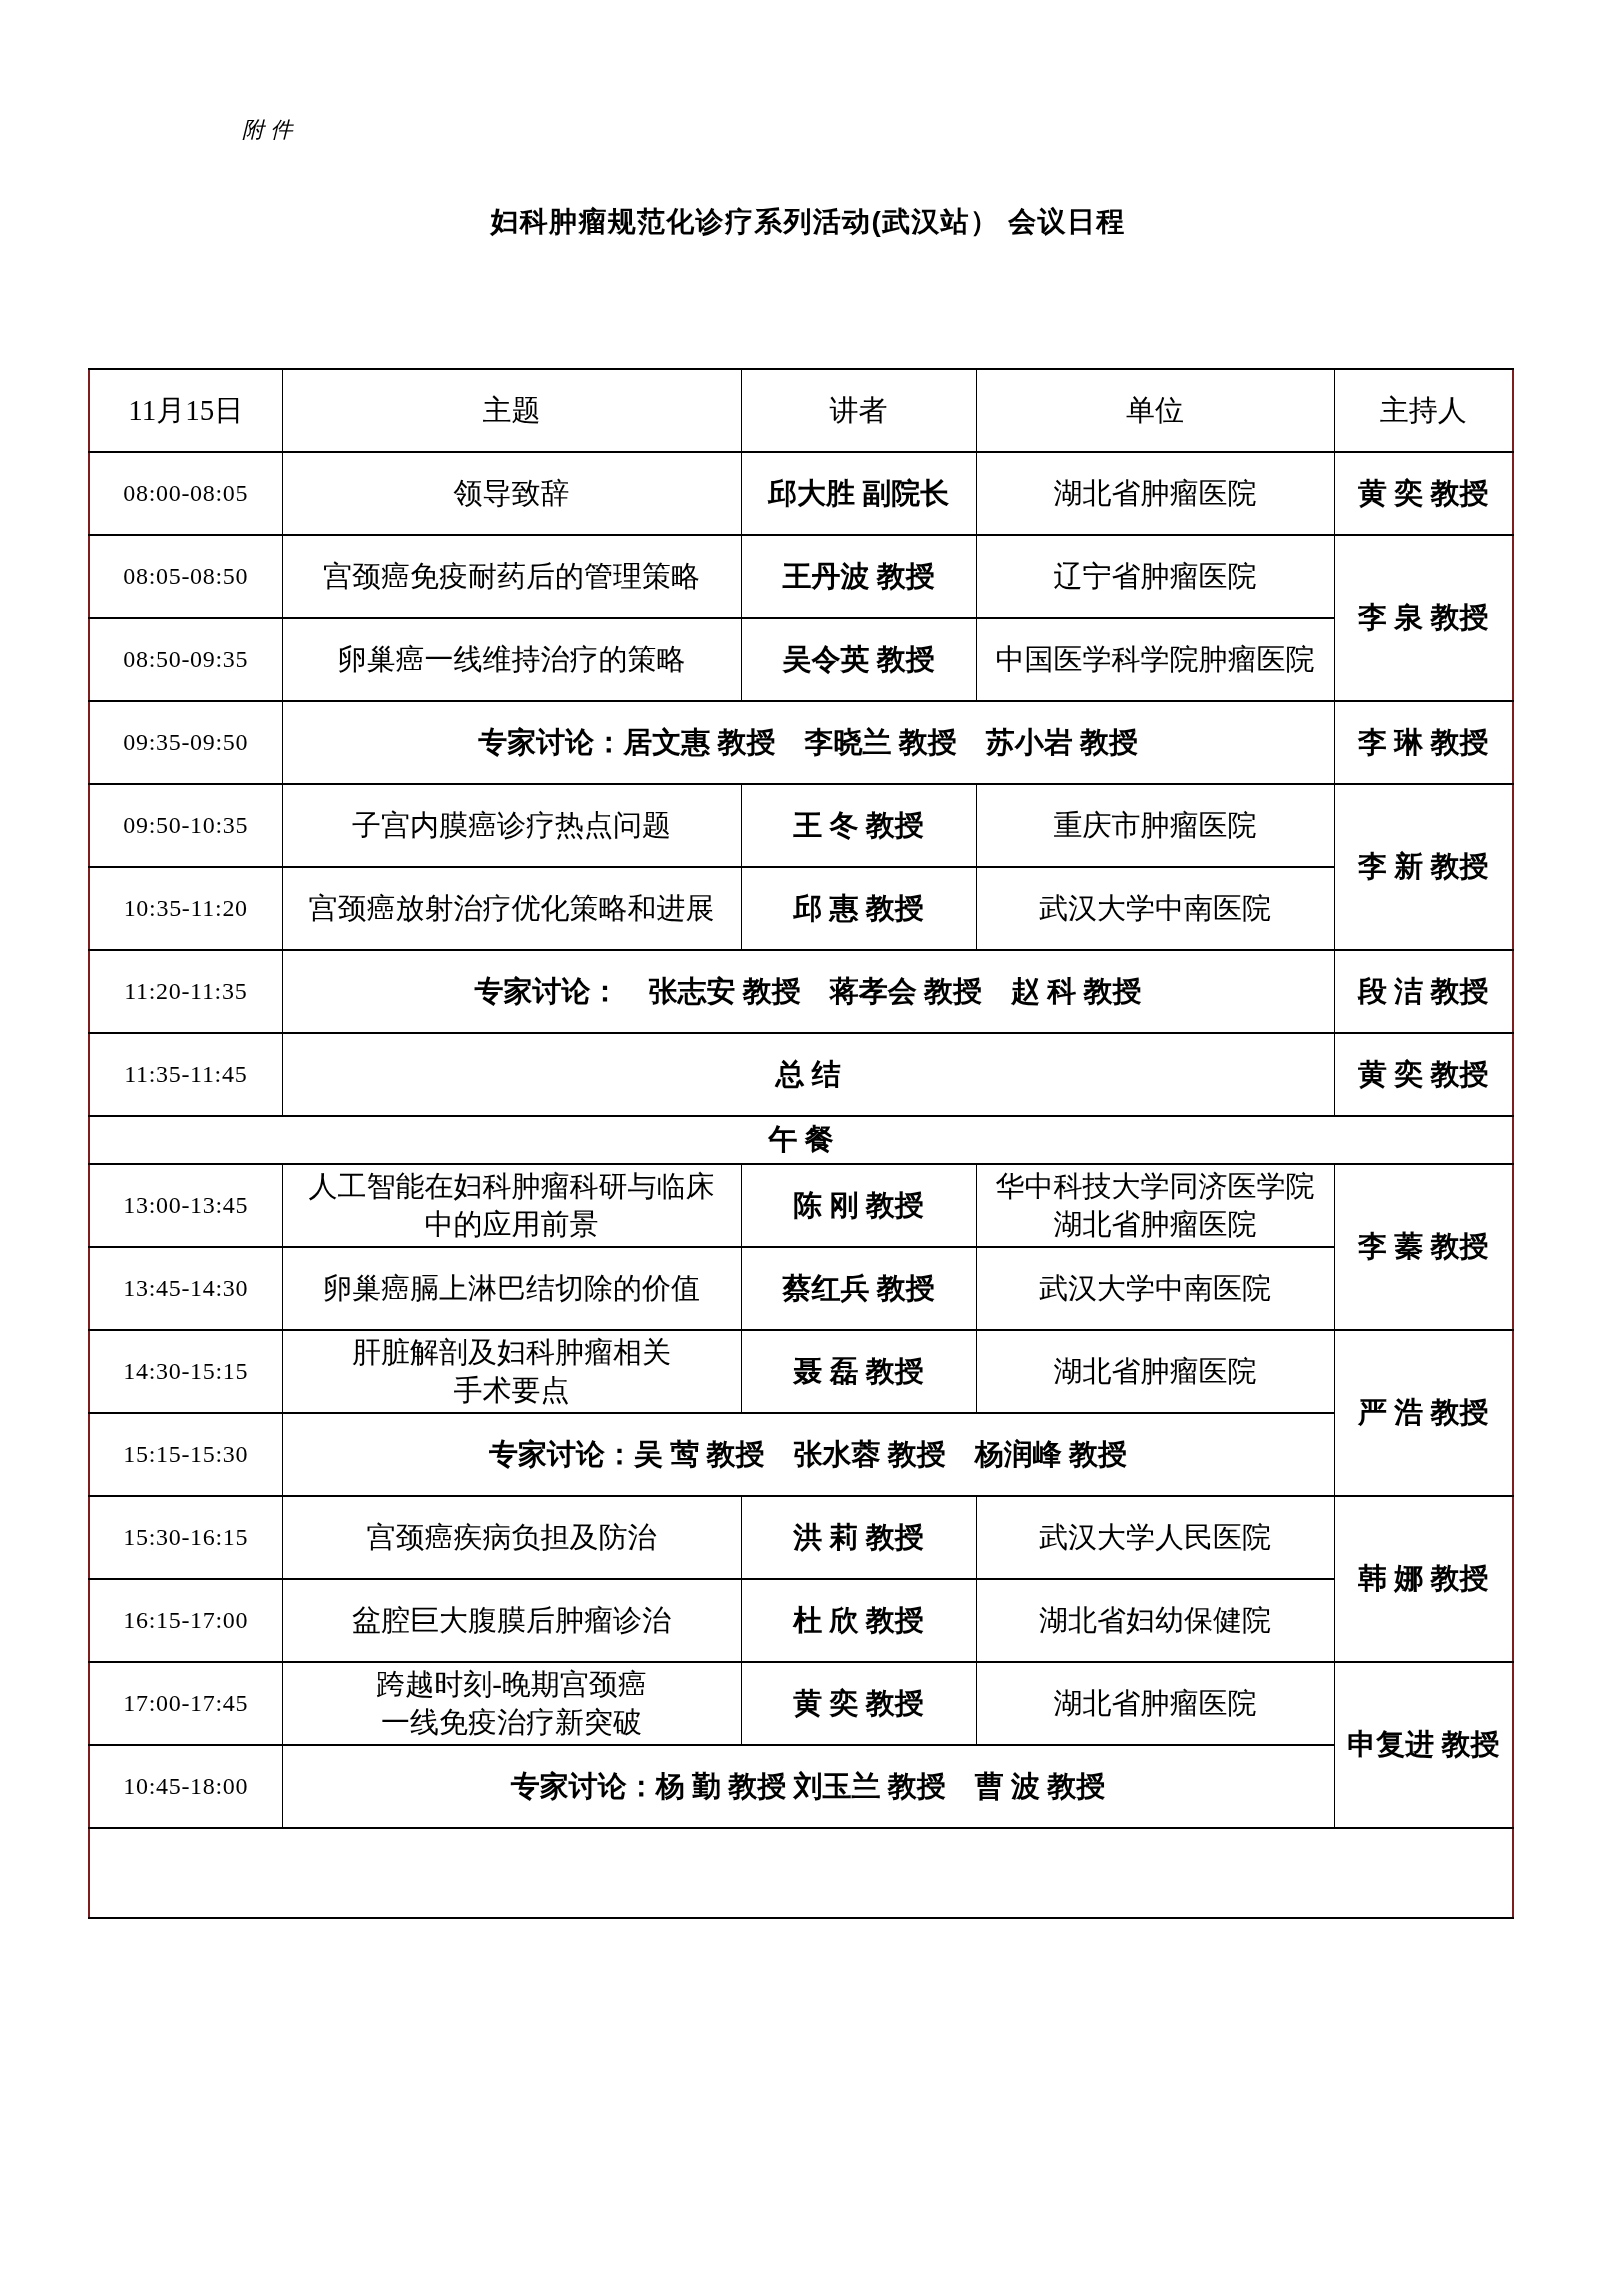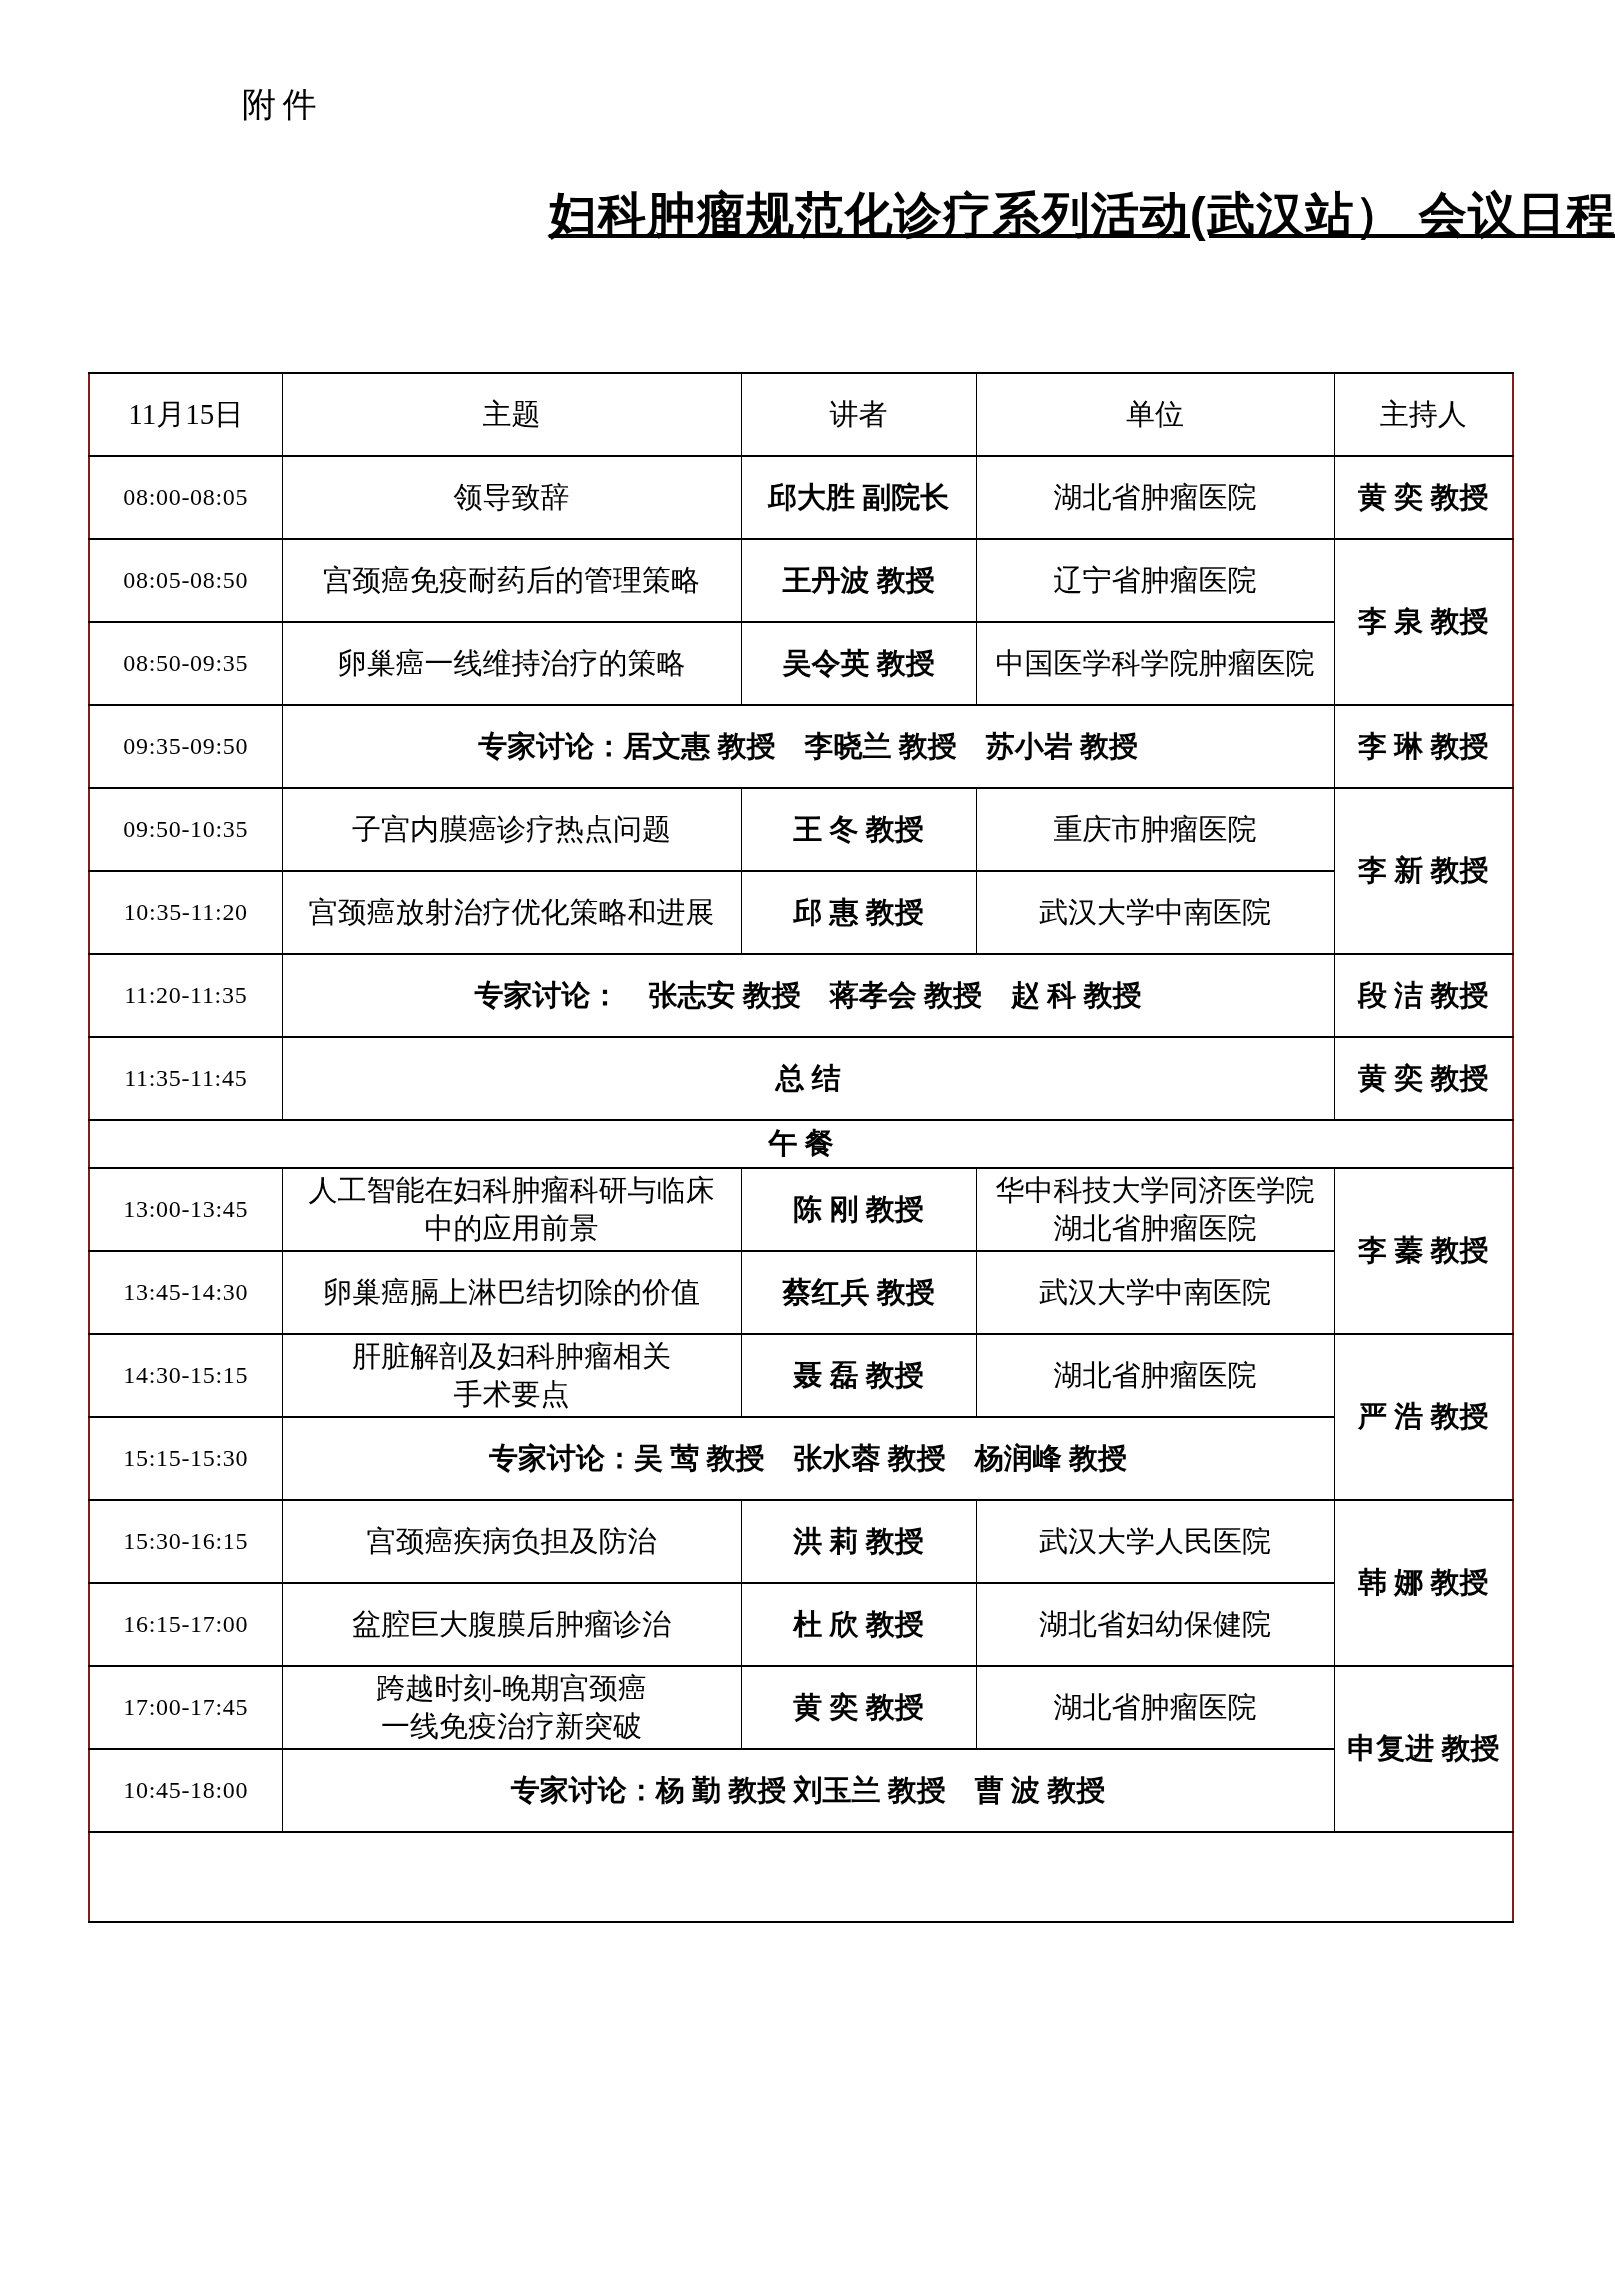--- a/index.html
+++ b/index.html
@@ -5,35 +5,35 @@
   html, body { margin:0; padding:0; background:#ffffff; }
   .page {
     position: relative;
     width: 1616px;
     height: 2284px;
     background: #ffffff;
     color: #000000;
     font-family: "Liberation Serif", "DejaVu Serif", serif;
   }
   .attachment {
-    padding-top: 88px;
+    padding-top: 119px;
     margin-left: 242px;
-    font-size: 34px;
+    font-size: 22px;
     line-height: 1;
     letter-spacing: 6.5px;
+    font-style: italic;
   }
   .doc-title {
     margin: 65px 0 0 0;
-    text-align: right;
-    font-size: 48px;
+    text-align: center;
+    font-size: 28px;
     line-height: 1.15;
     font-weight: bold;
     font-family: "Liberation Sans", "DejaVu Sans", sans-serif;
     letter-spacing: 1.3px;
-    text-decoration: underline;
   }
   table.schedule {
     margin-left: 88px;
     margin-top: 130px;
     width: 1423px;
     border-collapse: collapse;
     table-layout: fixed;
     border: 2px solid #7f1d1d;
   }
   td, th {

